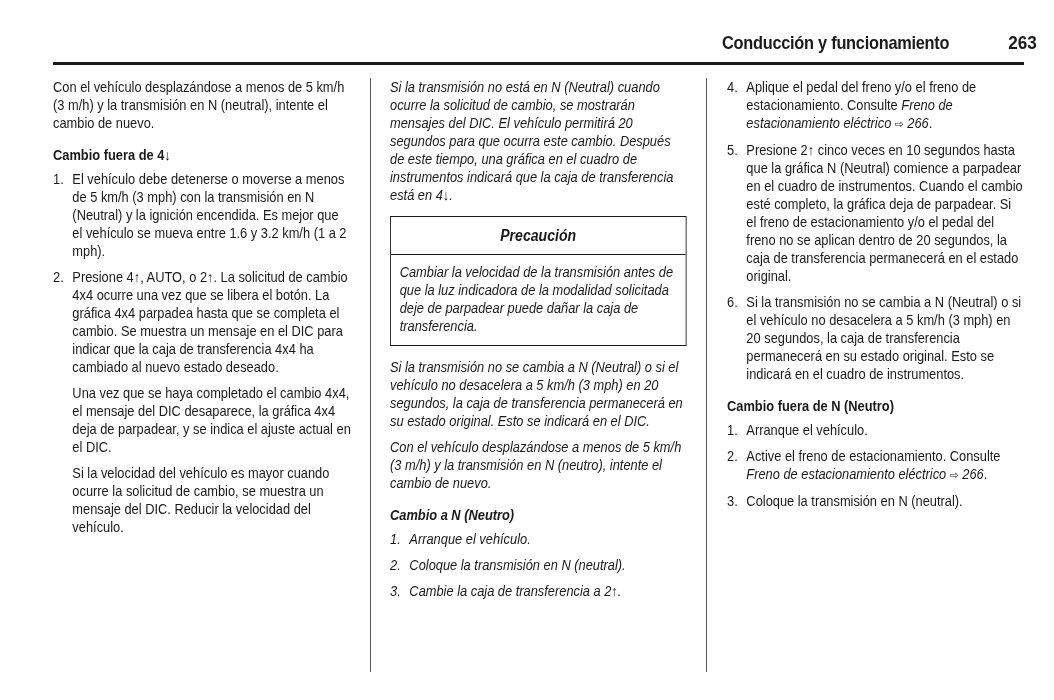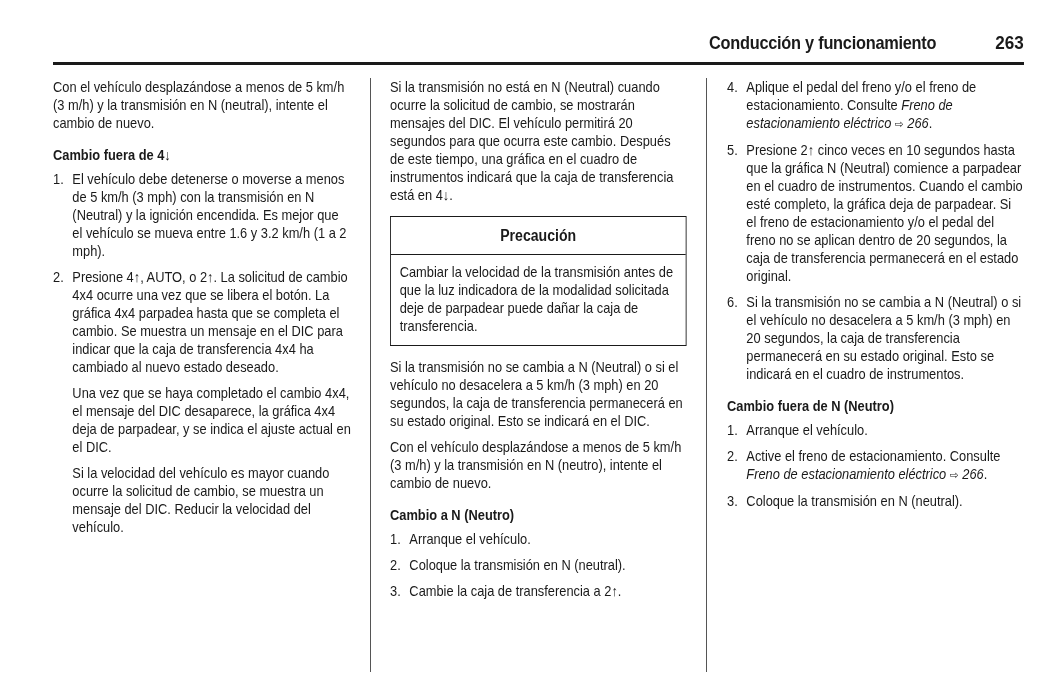--- a/index.html
+++ b/index.html
@@ -1,18 +1,18 @@
 <!DOCTYPE html>
 <html><head>
 <meta charset="utf-8">
 <style>
   html, body { margin:0; padding:0; background:#ffffff; }
   body { width:1054px; height:700px; position:relative; overflow:hidden;
          font-family:"Liberation Sans", "DejaVu Sans", sans-serif; color:#1a1a1a; }
-  .header { position:absolute; left:53px; top:28px; width:971px; height:34px;text-align:right; }
+  .header { position:absolute; left:66px; top:28px; width:971px; height:34px;text-align:right; }
   .header .title { position:absolute; right:88px; top:4px; font-size:19px; font-weight:bold; letter-spacing:-0.3px; transform:scaleX(0.86); transform-origin:right center; }
   .header .page { position:absolute; right:0; top:4px; font-size:19px; font-weight:bold; transform:scaleX(0.9); transform-origin:right center; }
   .rule { position:absolute; left:53px; top:62px; width:971px; height:3px; background:#1a1a1a; }
   .vline { position:absolute; top:78px; width:1px; height:594px; background:#555; }
   .col { position:absolute; top:78px; font-size:14.6px; line-height:18px; }
   .col p { margin:0 0 8px 0; }
   .col .txt { transform:scaleX(0.88); transform-origin:left top; width:113%; }
   h3 { font-size:14.6px; font-weight:bold; margin:14px 0 6px 0; }
   ol { list-style:none; margin:0; padding:0; }
   ol li { position:relative; padding-left:22px; margin-bottom:8px; }
@@ -47,21 +47,21 @@
       <li>
         <span class="num">2.</span>
         <p>Presione 4↑, AUTO, o 2↑. La solicitud de cambio 4x4 ocurre una vez que se libera el botón. La gráfica 4x4 parpadea hasta que se completa el cambio. Se muestra un mensaje en el DIC para indicar que la caja de transferencia 4x4 ha cambiado al nuevo estado deseado.</p>
         <p>Una vez que se haya completado el cambio 4x4, el mensaje del DIC desaparece, la gráfica 4x4 deja de parpadear, y se indica el ajuste actual en el DIC.</p>
         <p>Si la velocidad del vehículo es mayor cuando ocurre la solicitud de cambio, se muestra un mensaje del DIC. Reducir la velocidad del vehículo.</p>
       </li>
     </ol>
   </div>
 </div>
 
-<div class="col" style="left:390px; width:298px;">
+<div class="col" style="left:390px; width:298px;font-style:italic;">
   <div class="txt">
     <p>Si la transmisión no está en N (Neutral) cuando ocurre la solicitud de cambio, se mostrarán mensajes del DIC. El vehículo permitirá 20 segundos para que ocurra este cambio. Después de este tiempo, una gráfica en el cuadro de instrumentos indicará que la caja de transferencia está en 4↓.</p>
     <div class="caution">
       <div class="ctitle">Precaución</div>
       <div class="cbody">Cambiar la velocidad de la transmisión antes de que la luz indicadora de la modalidad solicitada deje de parpadear puede dañar la caja de transferencia.</div>
     </div>
     <p>Si la transmisión no se cambia a N (Neutral) o si el vehículo no desacelera a 5 km/h (3 mph) en 20 segundos, la caja de transferencia permanecerá en su estado original. Esto se indicará en el DIC.</p>
     <p>Con el vehículo desplazándose a menos de 5 km/h (3 m/h) y la transmisión en N (neutro), intente el cambio de nuevo.</p>
     <h3>Cambio a N (Neutro)</h3>
     <ol>

